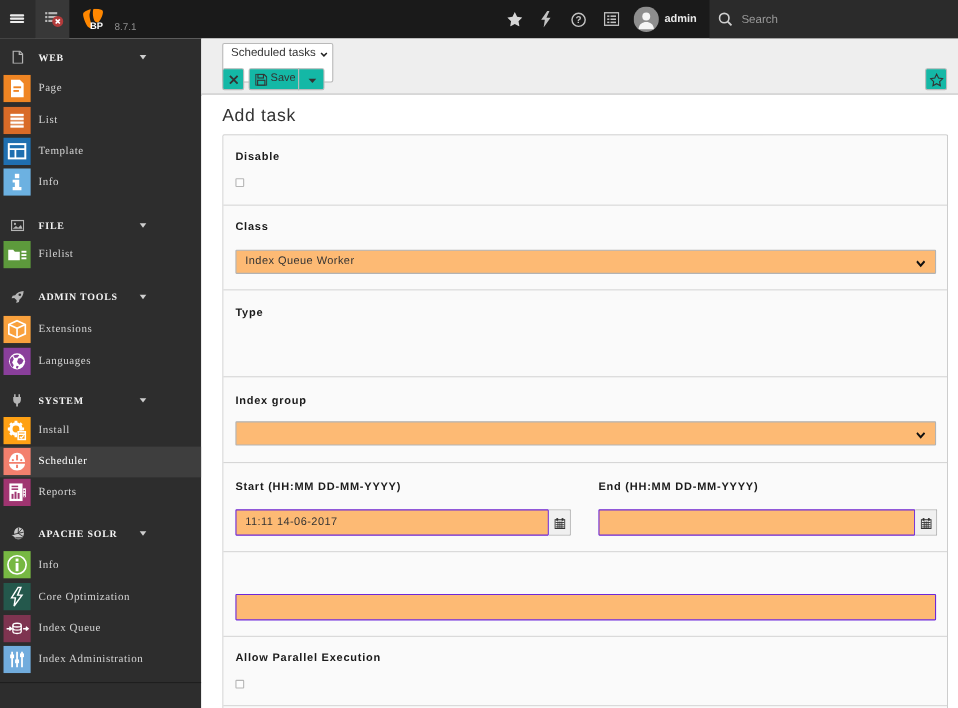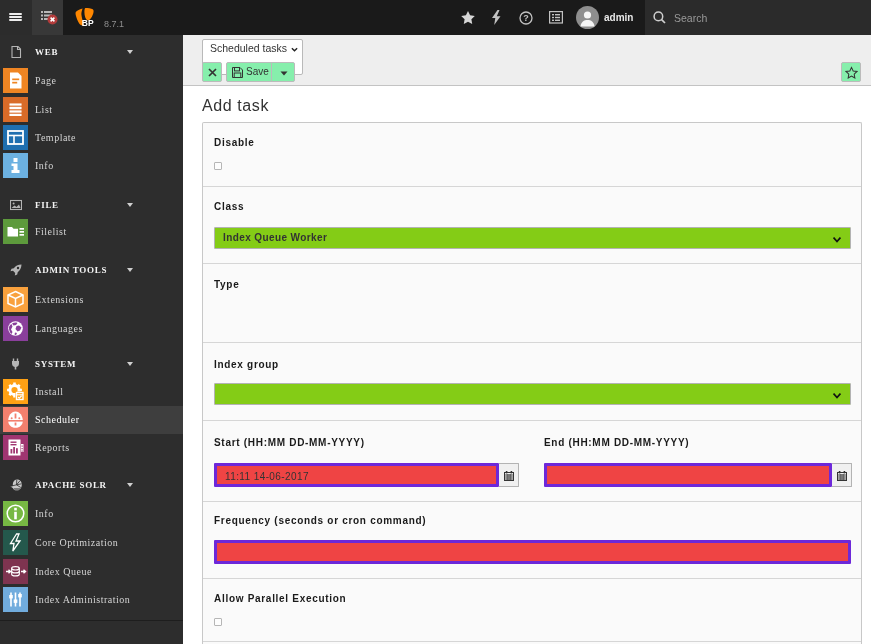--- a/index.html
+++ b/index.html
@@ -29,37 +29,37 @@
 .mhdr .hcaret { position:absolute; right:17px; top:50%; margin-top:-2px; width:0; height:0;
   border-left:3.5px solid transparent; border-right:3.5px solid transparent; border-top:4px solid #cfcfcf; }
 #srow-sel { position:absolute; left:0; top:371px; width:183px; height:28px; background:#3e3e3e; }
 #side-div { position:absolute; left:0; top:585px; width:183px; height:1px; background:#1e1e1e; }
 
 
 #docheader { position:absolute; left:183px; top:35px; width:688px; height:51px; background:#eeeeee; border-bottom:1px solid #c3c3c3; }
 #dh-select { position:absolute; left:19px; top:4px; width:101px; height:36px; background:#fff; border:1px solid #b9b9b9; border-radius:2px;
   font-size:10.5px; color:#333; line-height:17px; padding-left:7px; }
 .dh-caret { position:absolute; width:7px; height:7px; }
-.btn { position:absolute; top:27px; height:20px; border:1px solid #bbb; border-radius:2px; background:#86efac; color:#333; }
+.btn { position:absolute; top:27px; height:20px; border:1px solid #bbb; border-radius:2px; background:#14b8a6; color:#333; }
 #btn-x { left:19px; width:20px; }
 #btn-save { left:43px; width:46px; border-radius:2px 0 0 2px; font-size:10px; line-height:18px; text-align:left; padding-left:19px;}
 #btn-save2 { left:88px; width:24px; border-radius:0 2px 2px 0; }
 #btn-star { right:10px; width:20px; }
 
 
 #content { position:absolute; left:183px; top:87px; width:688px; height:557px; background:#fff; }
 #h-addtask { position:absolute; left:19px; top:9px; font-size:16px; line-height:19px; font-weight:400; color:#333; letter-spacing:0.6px; }
 #panel { position:absolute; left:19px; top:35px; width:660px; height:530px; background:#fafafa; border:1px solid #c8c8c8; border-bottom:none; border-radius:2px 2px 0 0; }
 .fdiv { position:absolute; left:0; width:658px; height:1px; background:#d6d6d6; }
 .flabel { position:absolute; left:11px; font-size:10px; font-weight:bold; color:#1a1a1a; line-height:11px; letter-spacing:0.7px; }
 .fcheck { position:absolute; left:11px; width:8px; height:8px; background:#fdfdfd; border:1px solid #b6b6b6; border-radius:1px; }
-.fselect { position:absolute; left:11px; width:637px; height:22px; background:#84cc16; border:1px solid #b3b3b3; border-radius:1px;
-  font-size:10px; color:#333; line-height:20px; padding-left:8px; letter-spacing:0.4px;font-weight:bold; }
+.fselect { position:absolute; left:11px; width:637px; height:22px; background:#fdba74; border:1px solid #b3b3b3; border-radius:1px;
+  font-size:10px; color:#333; line-height:20px; padding-left:8px; letter-spacing:0.4px; }
 .selcaret { position:absolute; right:9px; top:8px; }
-.finput { position:absolute; background:#ef4444; border:3px solid #6d28d9; border-radius:1px;
+.finput { position:absolute; background:#fdba74; border:1px solid #6d28d9; border-radius:1px;
   font-size:10px; color:#333; line-height:22px; padding-left:8px; letter-spacing:0.4px; }
 .faddon { position:absolute; background:#f0f0f0; border:1px solid #b3b3b3; border-left:none; border-radius:0 1px 1px 0; }
 </style>
 </head>
 <body>
 <div id="stage">
 
   <div id="topbar">
     <div id="tb-sec1">
       <div class="hbar" style="top:13px"></div>
@@ -405,21 +405,20 @@
       <div class="finput" style="left:341px;top:340px;width:288px;height:24px"></div>
       <div class="faddon" style="left:629px;top:340px;width:19.5px;height:24px">
         <svg class="abs" style="left:5px;top:7px" width="10" height="10" viewBox="0 0 10 10">
           <rect x="0.5" y="1.5" width="9" height="8" fill="none" stroke="#333" stroke-width="1"></rect>
           <rect x="1.8" y="0" width="1.6" height="2.4" fill="#333"></rect>
             <rect x="6.6" y="0" width="1.6" height="2.4" fill="#333"></rect>
           <path d="M1 4 H9 M1 6 H9 M1 8 H9 M3.2 3 V9 M5 3 V9 M6.8 3 V9" stroke="#333" stroke-width="0.8"></path>
         </svg>
       </div>
 
-      <div class="flabel" style="top:392px">Frequency (seconds or cron command)</div>
       <div class="finput" style="left:11px;top:417px;width:637px;height:24px"></div>
 
       <div class="flabel" style="top:470px">Allow Parallel Execution</div>
       <div class="fcheck" style="top:495px"></div>
     </div>
   </div>
 
 </div>
 
 </body></html>

